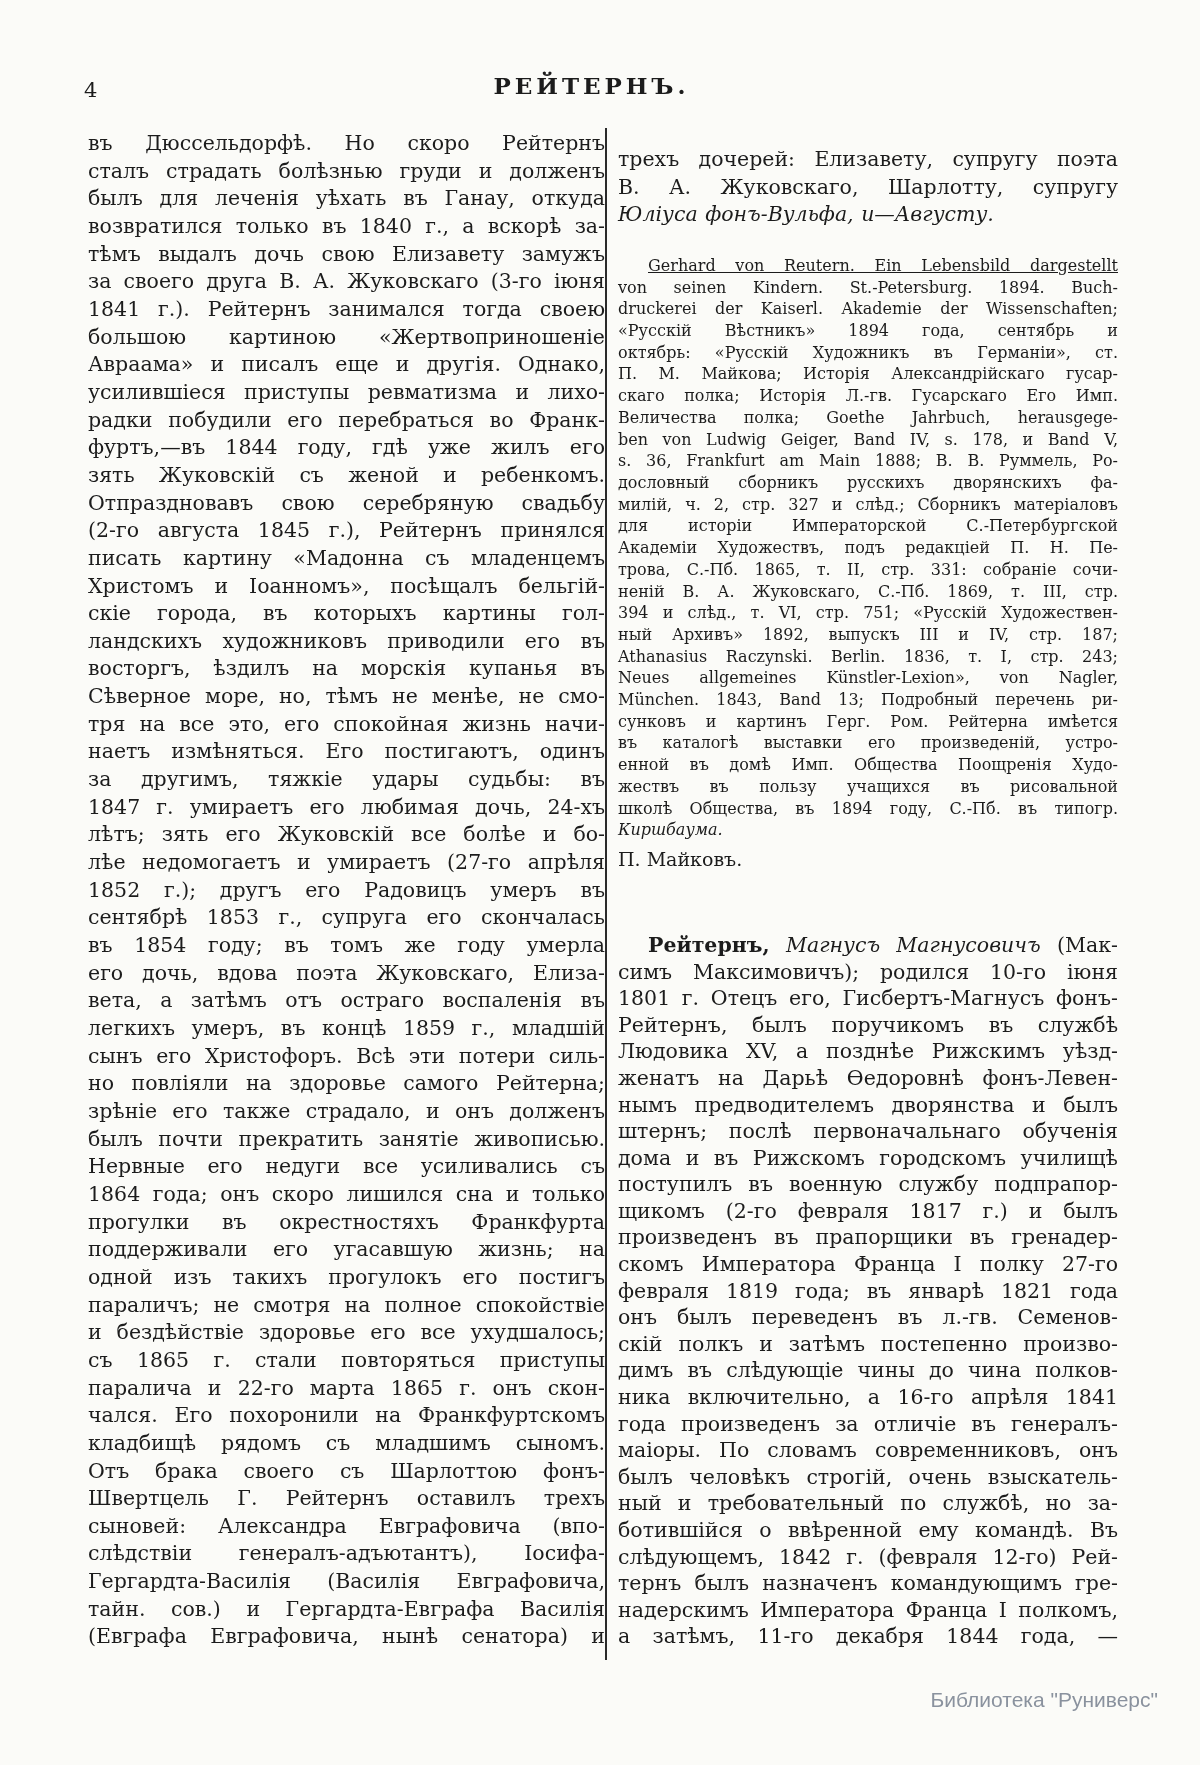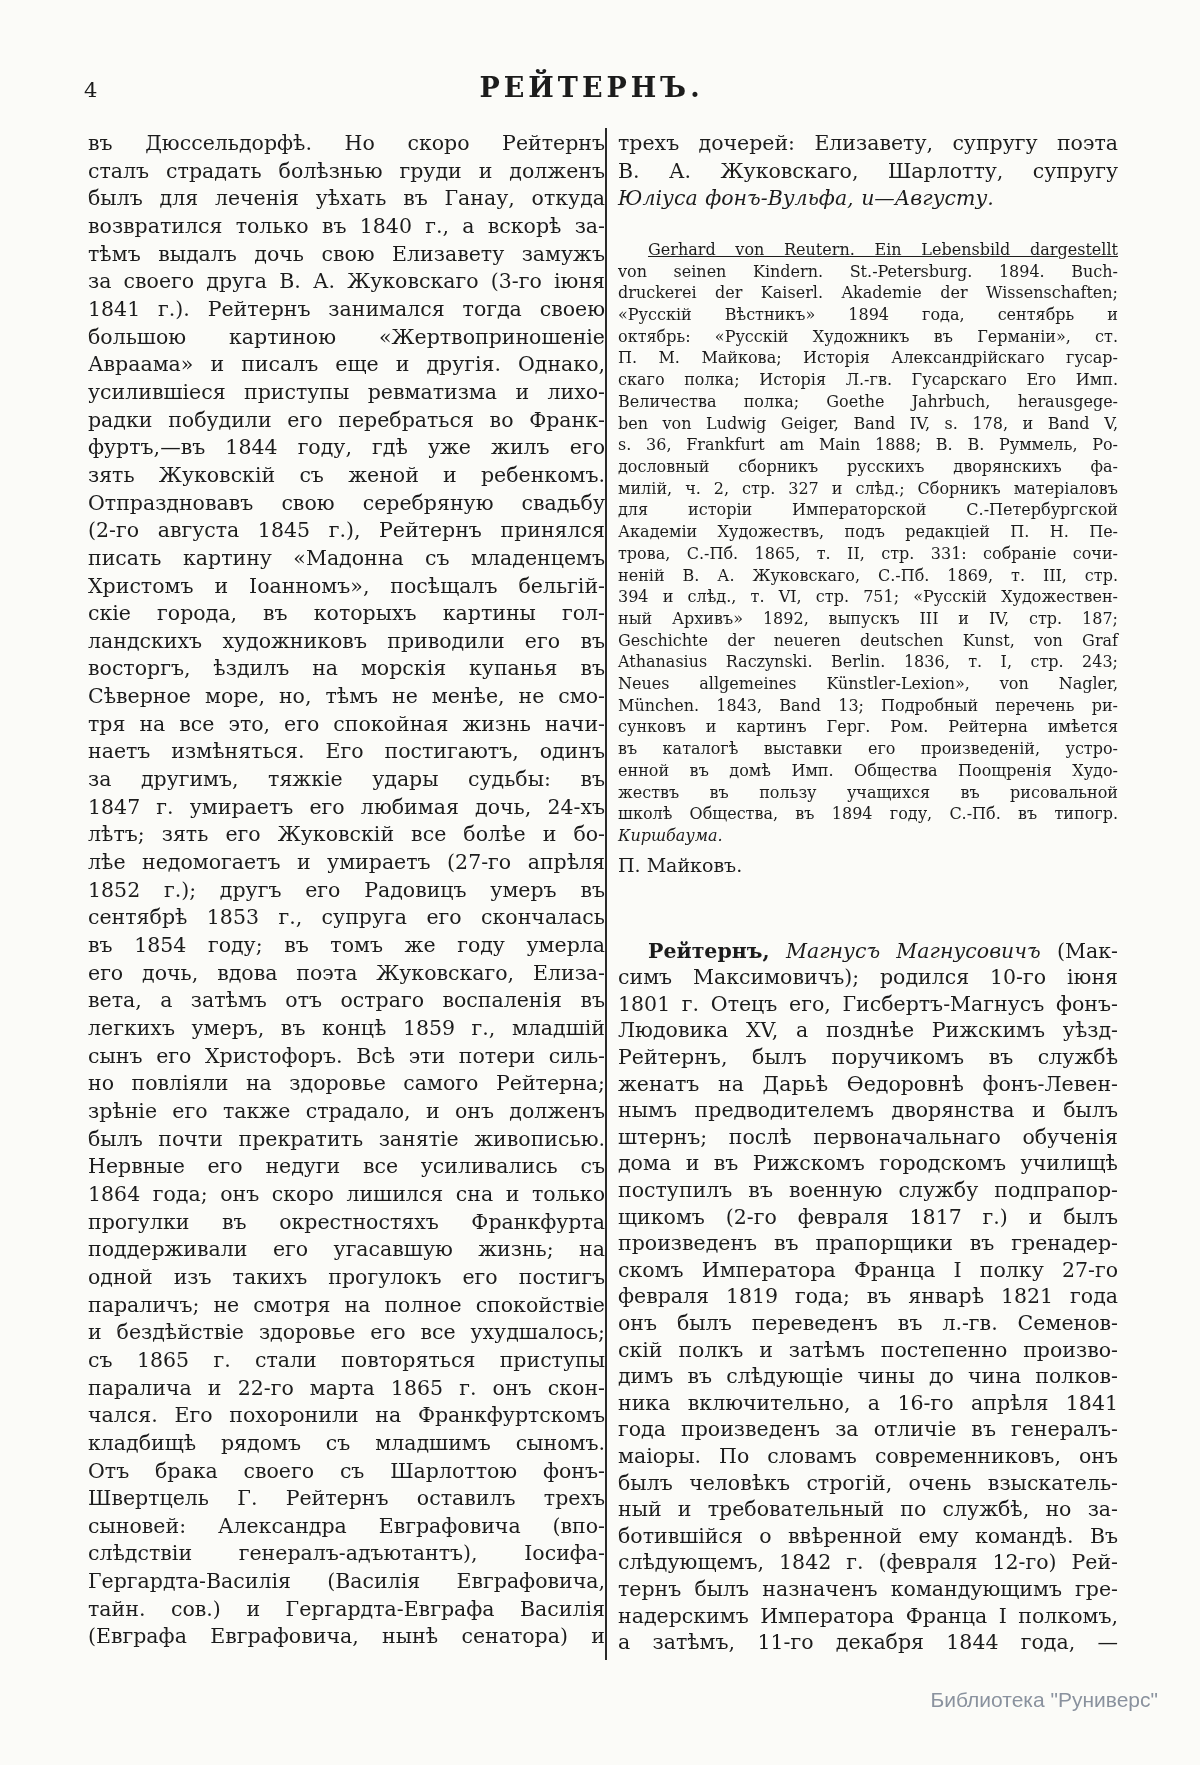--- a/index.html
+++ b/index.html
@@ -14,30 +14,30 @@
     overflow: hidden;
   }
   .header { position: absolute; top: 72px; left: 0; right: 0; height: 34px; }
   .pagenum {
     position: absolute; left: 84px; top: 6px;
     font-size: 21px;
   }
   .title {
     position: absolute; left: 0; right: 17px; top: 0;
     text-align: center;
-    font-size: 27px;
+    font-size: 23px;
     letter-spacing: 4px;
     font-weight: bold;
   }
   .col {
     position: absolute;
     top: 130px;
   }
   .col-left  { left: 88px;  width: 517px; }
-  .col-right { left: 618px; width: 500px; }
+  .col-right { left: 618px; width: 500px; margin-top: 16px; }
   .divider {
     position: absolute;
     left: 605px; top: 128px;
     width: 1.5px; height: 1532px;
     background: #2a2a2a;
   }
   .ln {
     text-align: justify;
     text-align-last: justify;
     word-spacing: 1px;
@@ -157,21 +157,20 @@
         <div class="ln">ben von Ludwig Geiger, Band IV, s. 178, и Band V,</div>
         <div class="ln">s. 36, Frankfurt am Main 1888; В. В. Руммель, Ро-</div>
         <div class="ln">дословный сборникъ русскихъ дворянскихъ фа-</div>
         <div class="ln">милій, ч. 2, стр. 327 и слѣд.; Сборникъ матеріаловъ</div>
         <div class="ln">для исторіи Императорской С.-Петербургской</div>
         <div class="ln">Академіи Художествъ, подъ редакціей П. Н. Пе-</div>
         <div class="ln">трова, С.-Пб. 1865, т. II, стр. 331: собраніе сочи-</div>
         <div class="ln">неній В. А. Жуковскаго, С.-Пб. 1869, т. III, стр.</div>
         <div class="ln">394 и слѣд., т. VI, стр. 751; «Русскій Художествен-</div>
         <div class="ln">ный Архивъ» 1892, выпускъ III и IV, стр. 187;</div>
-        <div class="ln">Geschichte der neueren deutschen Kunst, von Graf</div>
         <div class="ln">Athanasius Raczynski. Berlin. 1836, т. I, стр. 243;</div>
         <div class="ln">Neues allgemeines Künstler-Lexion», von Nagler,</div>
         <div class="ln">München. 1843, Band 13; Подробный перечень ри-</div>
         <div class="ln">сунковъ и картинъ Герг. Ром. Рейтерна имѣется</div>
         <div class="ln">въ каталогѣ выставки его произведеній, устро-</div>
         <div class="ln">енной въ домѣ Имп. Общества Поощренія Худо-</div>
         <div class="ln">жествъ въ пользу учащихся въ рисовальной</div>
         <div class="ln">школѣ Общества, въ 1894 году, С.-Пб. въ типогр.</div>
         <div class="ln ln-end">Киршбаума.</div>
       </div>
@@ -180,22 +179,22 @@
 
     <div class="entry">
       <div class="ln entry-first">
         <span class="entry-lead-bold">Рейтернъ,</span>
         <span class="entry-lead-italic">Магнусъ Магнусовичъ</span>
         <span>(Мак-</span>
       </div>
       <div>
           <div class="ln">симъ Максимовичъ); родился 10-го іюня</div>
           <div class="ln">1801 г. Отецъ его, Гисбертъ-Магнусъ фонъ-</div>
+          <div class="ln">Рейтернъ, былъ поручикомъ въ службѣ</div>
           <div class="ln">Людовика XV, а позднѣе Рижскимъ уѣзд-</div>
-          <div class="ln">Рейтернъ, былъ поручикомъ въ службѣ</div>
           <div class="ln">женатъ на Дарьѣ Ѳедоровнѣ фонъ-Левен-</div>
           <div class="ln">нымъ предводителемъ дворянства и былъ</div>
           <div class="ln">штернъ; послѣ первоначальнаго обученія</div>
           <div class="ln">дома и въ Рижскомъ городскомъ училищѣ</div>
           <div class="ln">поступилъ въ военную службу подпрапор-</div>
           <div class="ln">щикомъ (2-го февраля 1817 г.) и былъ</div>
           <div class="ln">произведенъ въ прапорщики въ гренадер-</div>
           <div class="ln">скомъ Императора Франца I полку 27-го</div>
           <div class="ln">февраля 1819 года; въ январѣ 1821 года</div>
           <div class="ln">онъ былъ переведенъ въ л.-гв. Семенов-</div>

